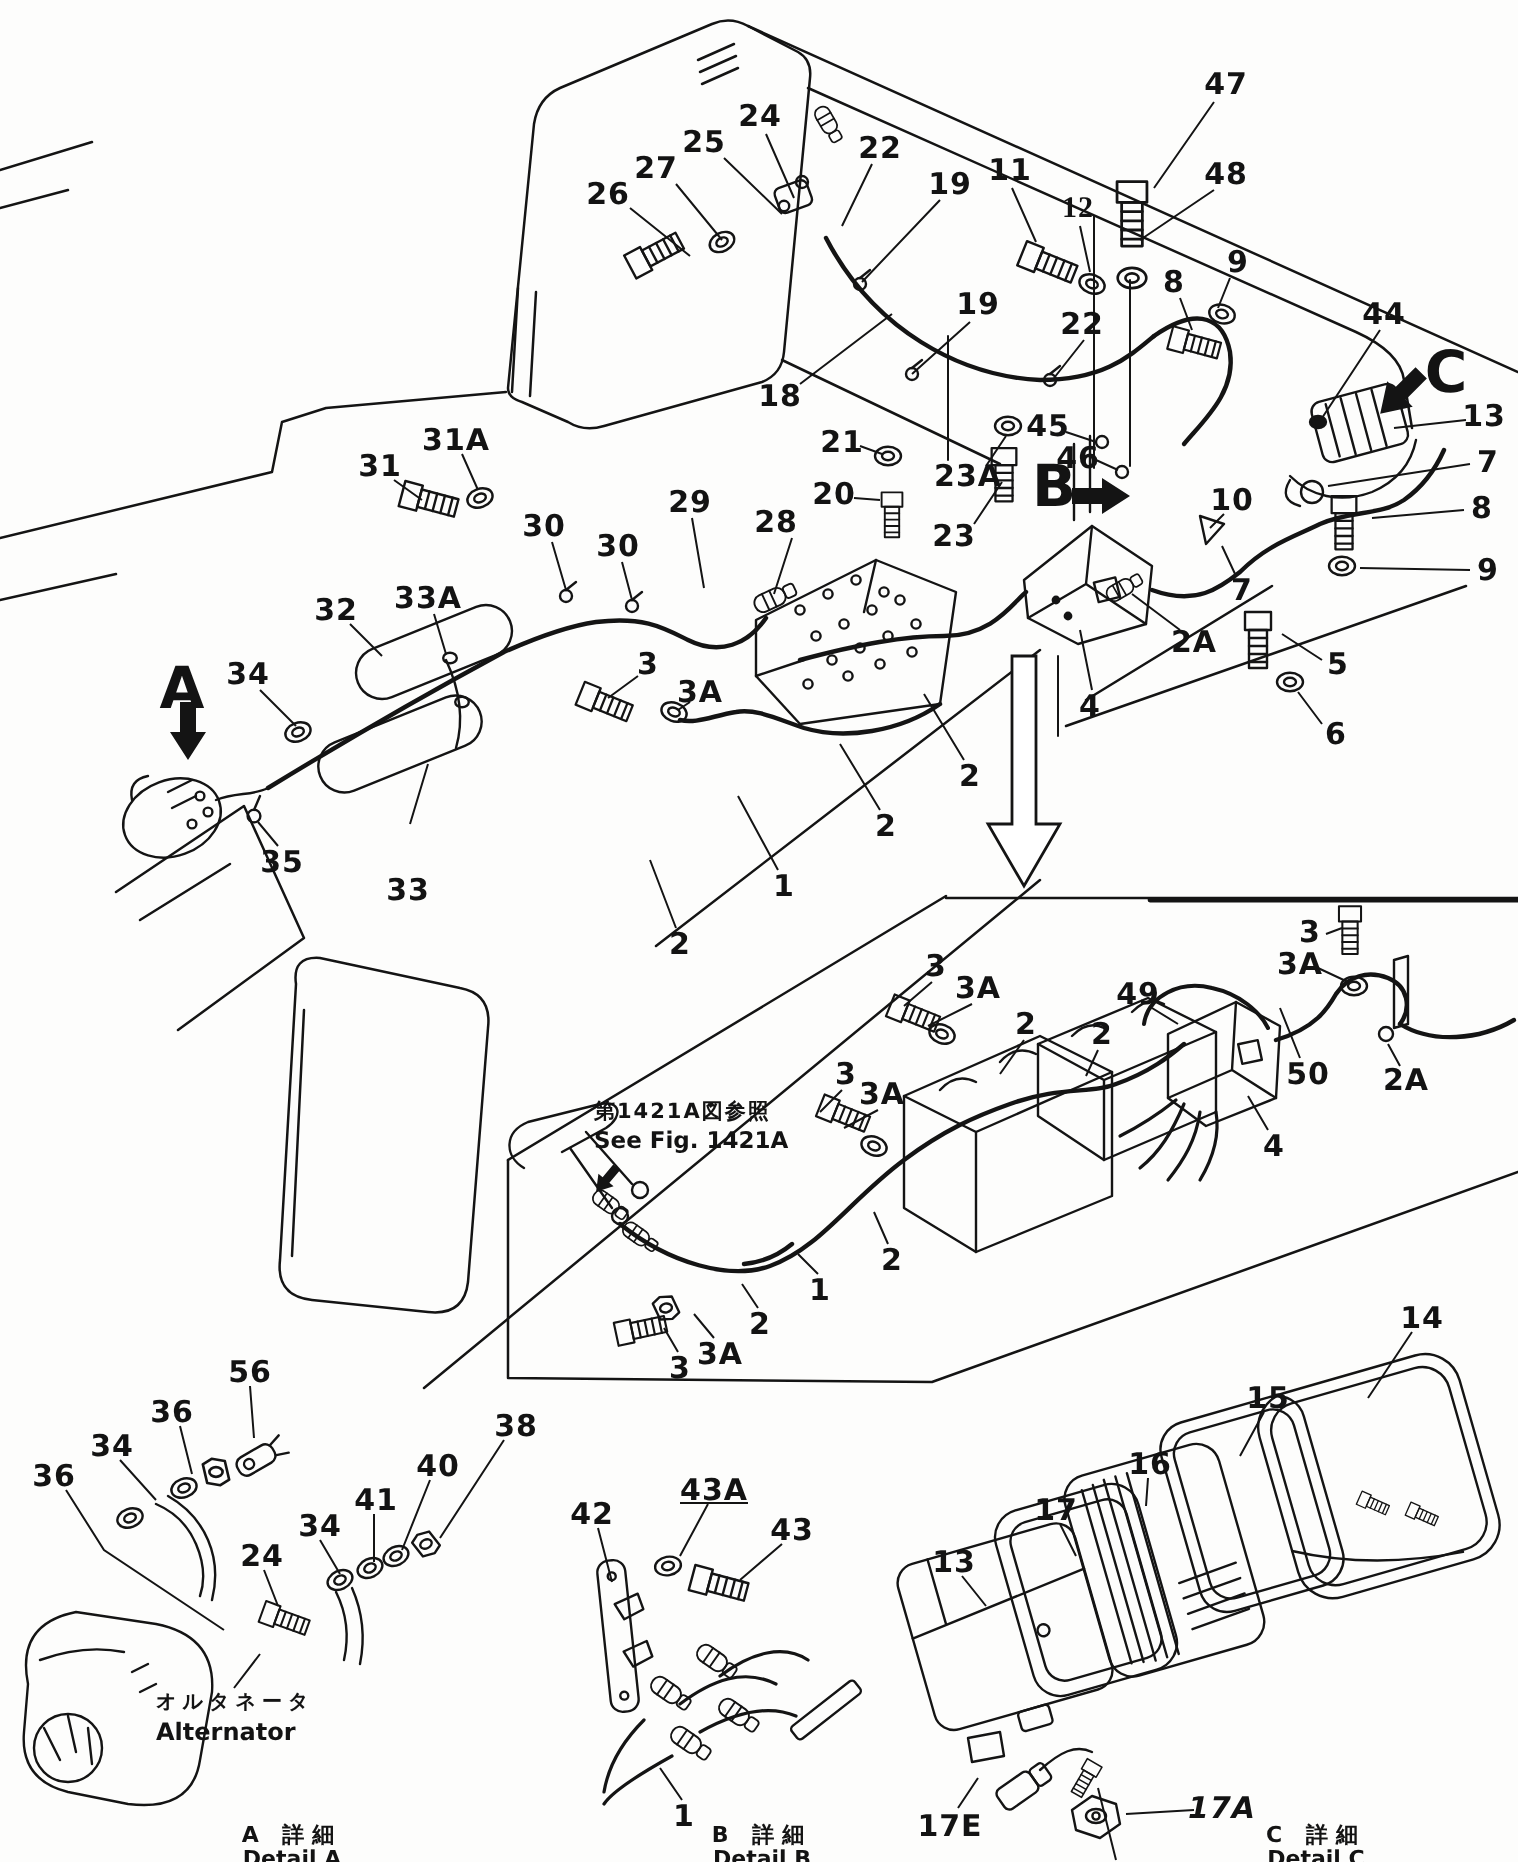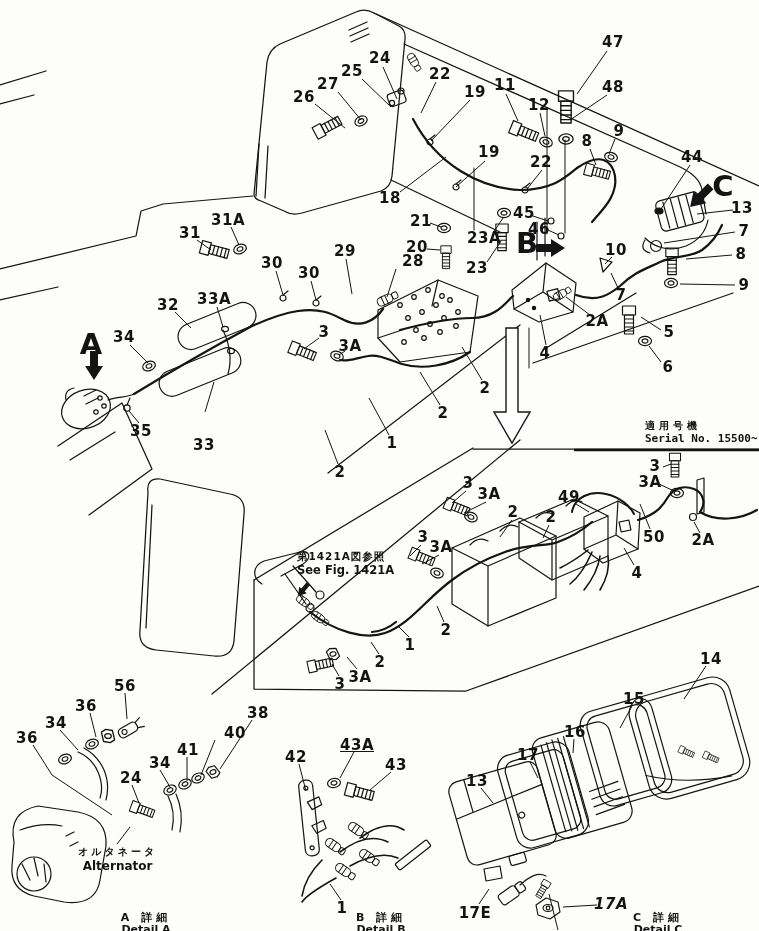--- a/index.html
+++ b/index.html
@@ -7,21 +7,21 @@
          font-family:"DejaVu Sans",sans-serif;color:#131313;}
   #art{position:absolute;left:0;top:0;}
   .callout{position:absolute;transform:translate(-50%,-50%);
            font:700 15px "DejaVu Sans",sans-serif;letter-spacing:.5px;color:#131313;white-space:nowrap;}
   .view-letter{font:700 29px "DejaVu Sans",sans-serif;letter-spacing:0;}
   .tblock{position:absolute;color:#131313;white-space:nowrap;}
   .serial{left:645px;top:419px;font:700 11px "DejaVu Sans Mono","DejaVu Sans Mono",monospace;line-height:12px;}
   .serial .jp-line{font:700 10px "DejaVu Sans",sans-serif;letter-spacing:4px;}
   .seefig{left:297px;top:549px;font:700 11.5px "DejaVu Sans",sans-serif;line-height:14px;}
   .seefig .jp-line{letter-spacing:1px;font-size:10.5px;}
-  .altblock{left:78px;top:844px;font:700 12px "DejaVu Sans",sans-serif;line-height:15px;text-align:center;}
+  .altblock{left:78px;top:844px;font:700 12px "DejaVu Sans",sans-serif;line-height:15px;}
   .altblock .jp-line{font-size:10px;letter-spacing:3px;}
   .detail-title{text-align:center;font:700 11px "DejaVu Sans",sans-serif;line-height:11.5px;transform:translateX(-50%);}
   .detail-title .jp-line{letter-spacing:4px;}
 </style>
 </head>
 <body>
 
 <div id="stage">
 
 <svg id="art" width="759" height="931" viewBox="0 0 759 931">
@@ -301,24 +301,20 @@
 
   <g fill="#141414" stroke="none">
     <use href="#blockarrow" transform="translate(94,366) rotate(90)"></use>
     <use href="#blockarrow" transform="translate(551,248)"></use>
     <use href="#blockarrow" transform="translate(700,197) rotate(135)"></use>
     <use href="#blockarrow" transform="translate(303,590) rotate(130) scale(0.55)"></use>
   </g>
   <path d="M506,328 L518,328 L518,412 L530,412 L512,443 L494,412 L506,412 Z" fill="#fff" stroke="#141414" stroke-width="1.4"></path>
 </svg>
 
-<div class="tblock serial">
-  <div class="jp-line">適用号機</div>
-  <div>Serial  No. 15500~</div>
-</div>
 
 <div class="tblock seefig">
   <div class="jp-line">第1421A図参照</div>
   <div>See  Fig.  1421A</div>
 </div>
 
 <div class="tblock altblock">
   <div class="jp-line">オルタネータ</div>
   <div>Alternator</div>
 </div>
@@ -337,21 +333,21 @@
 </div>
 
 <div id="callout-layer">
       <span class="callout" style="left: 380px; top: 58px;">24</span>
       <span class="callout" style="left: 352px; top: 71px;">25</span>
       <span class="callout" style="left: 328px; top: 84px;">27</span>
       <span class="callout" style="left: 304px; top: 97px;">26</span>
       <span class="callout" style="left: 440px; top: 74px;">22</span>
       <span class="callout" style="left: 475px; top: 92px;">19</span>
       <span class="callout" style="left: 505px; top: 85px; text-align: right;">11</span>
-      <span class="callout" style="left: 539px; top: 105px;">12</span>
+      <span class="callout" style="left: 539px; top: 105px; font-family: Liberation Serif, serif;">12</span>
       <span class="callout" style="left: 613px; top: 42px;">47</span>
       <span class="callout" style="left: 613px; top: 87px;">48</span>
       <span class="callout" style="left: 619px; top: 131px;">9</span>
       <span class="callout" style="left: 587px; top: 141px;">8</span>
       <span class="callout" style="left: 390px; top: 198px;">18</span>
       <span class="callout" style="left: 489px; top: 152px;">19</span>
       <span class="callout" style="left: 541px; top: 162px;">22</span>
       <span class="callout" style="left: 421px; top: 221px;">21</span>
       <span class="callout" style="left: 417px; top: 247px;">20</span>
       <span class="callout" style="left: 484px; top: 238px;">23A</span>
@@ -367,21 +363,21 @@
       <span class="callout" style="left: 621px; top: 295px;">7</span>
       <span class="callout" style="left: 597px; top: 321px;">2A</span>
       <span class="callout" style="left: 669px; top: 332px;">5</span>
       <span class="callout" style="left: 668px; top: 367px;">6</span>
       <span class="callout" style="left: 545px; top: 353px;">4</span>
       <span class="callout" style="left: 190px; top: 233px;">31</span>
       <span class="callout" style="left: 228px; top: 220px;">31A</span>
       <span class="callout" style="left: 272px; top: 263px;">30</span>
       <span class="callout" style="left: 309px; top: 273px;">30</span>
       <span class="callout" style="left: 345px; top: 251px;">29</span>
-      <span class="callout" style="left: 413px; top: 261px;">28</span>
+      <span class="callout" style="left: 388px; top: 261px;">28</span>
       <span class="callout" style="left: 168px; top: 305px;">32</span>
       <span class="callout" style="left: 214px; top: 299px;">33A</span>
       <span class="callout" style="left: 324px; top: 332px;">3</span>
       <span class="callout" style="left: 350px; top: 346px;">3A</span>
       <span class="callout" style="left: 124px; top: 337px;">34</span>
       <span class="callout" style="left: 141px; top: 431px;">35</span>
       <span class="callout" style="left: 204px; top: 420px; margin-top: 25px;">33</span>
       <span class="callout" style="left: 340px; top: 472px;">2</span>
       <span class="callout" style="left: 392px; top: 443px;">1</span>
       <span class="callout" style="left: 443px; top: 413px;">2</span>
@@ -401,21 +397,21 @@
       <span class="callout" style="left: 410px; top: 645px;">1</span>
       <span class="callout" style="left: 446px; top: 630px;">2</span>
       <span class="callout" style="left: 380px; top: 662px;">2</span>
       <span class="callout" style="left: 340px; top: 684px;">3</span>
       <span class="callout" style="left: 360px; top: 677px;">3A</span>
       <span class="callout" style="left: 125px; top: 686px;">56</span>
       <span class="callout" style="left: 86px; top: 706px;">36</span>
       <span class="callout" style="left: 56px; top: 723px;">34</span>
       <span class="callout" style="left: 27px; top: 738px;">36</span>
       <span class="callout" style="left: 258px; top: 713px;">38</span>
-      <span class="callout" style="left: 219px; top: 733px; margin-left: 16px;">40</span>
+      <span class="callout" style="left: 219px; top: 733px;">40</span>
       <span class="callout" style="left: 188px; top: 750px;">41</span>
       <span class="callout" style="left: 160px; top: 763px;">34</span>
       <span class="callout" style="left: 131px; top: 778px;">24</span>
       <span class="callout" style="left: 296px; top: 757px;">42</span>
       <span class="callout" style="left: 357px; top: 745px; text-decoration: underline;">43A</span>
       <span class="callout" style="left: 396px; top: 765px;">43</span>
       <span class="callout" style="left: 342px; top: 908px;">1</span>
       <span class="callout" style="left: 711px; top: 659px;">14</span>
       <span class="callout" style="left: 634px; top: 699px;">15</span>
       <span class="callout" style="left: 575px; top: 732px;">16</span>

